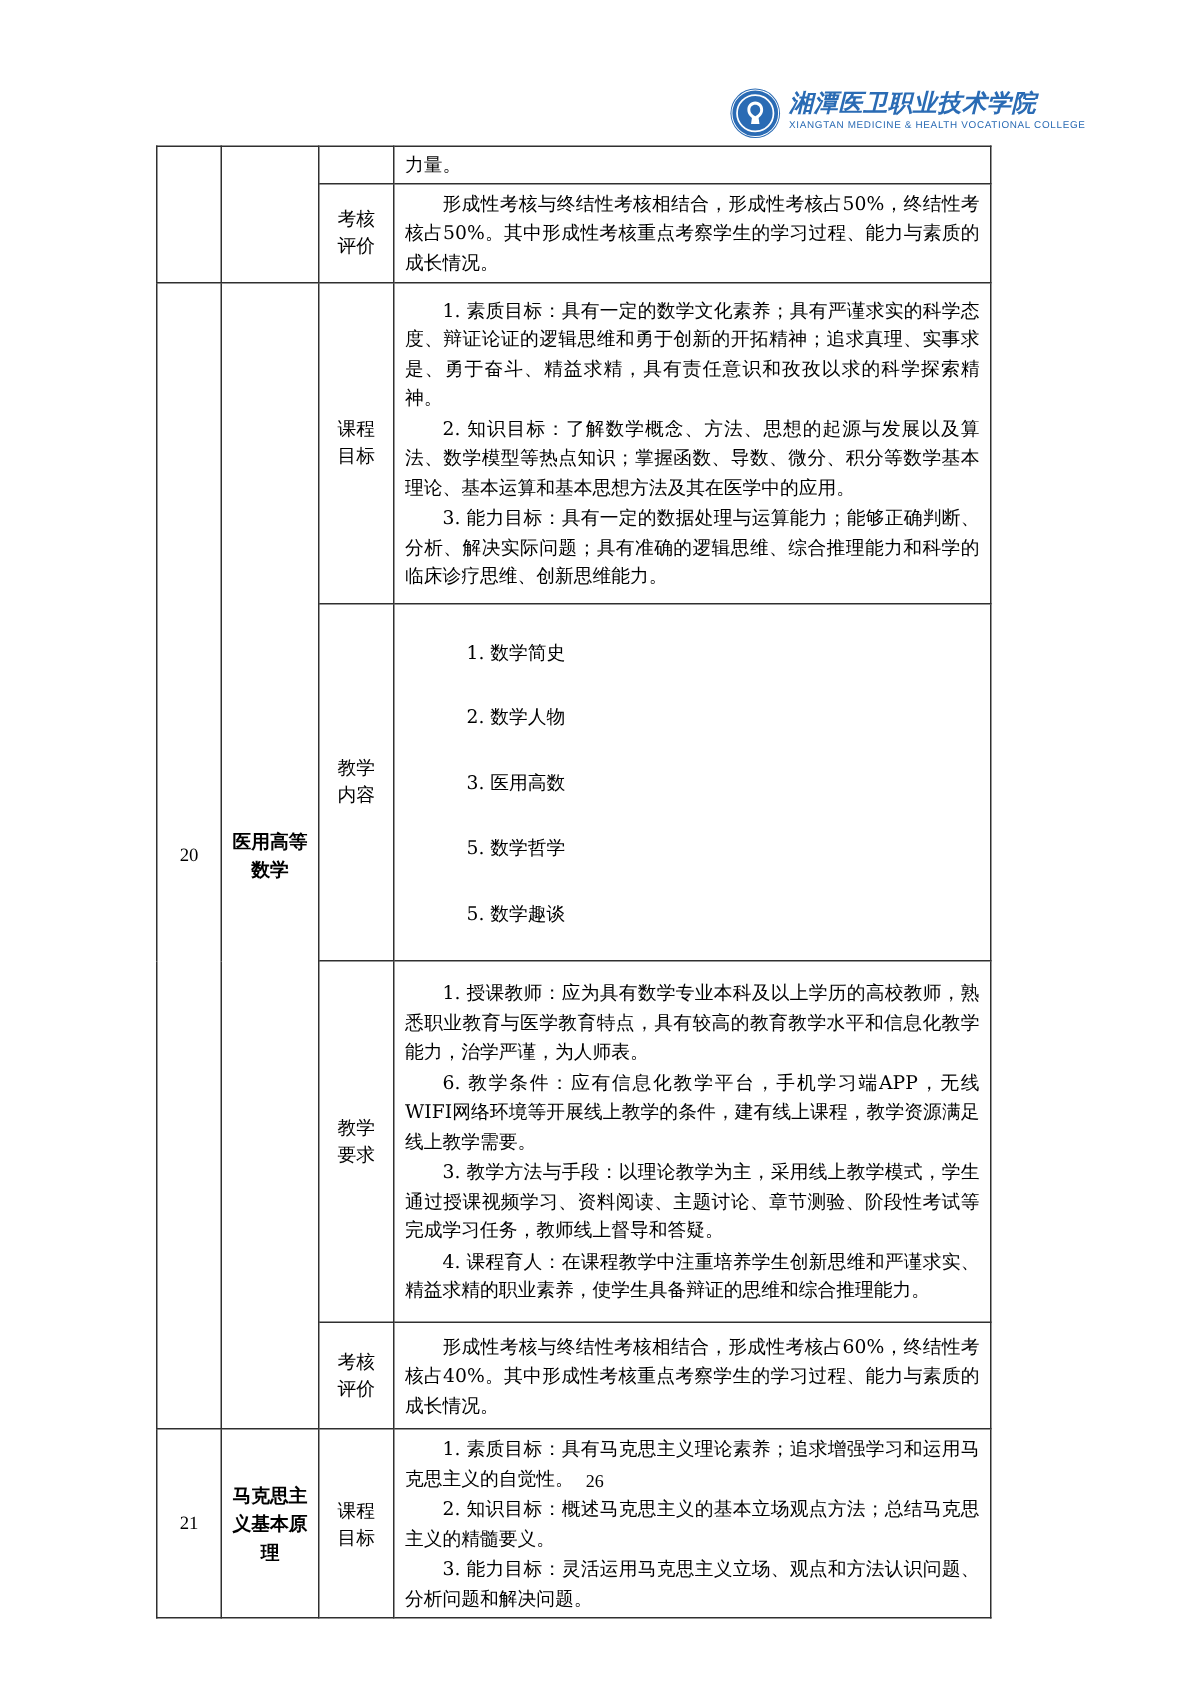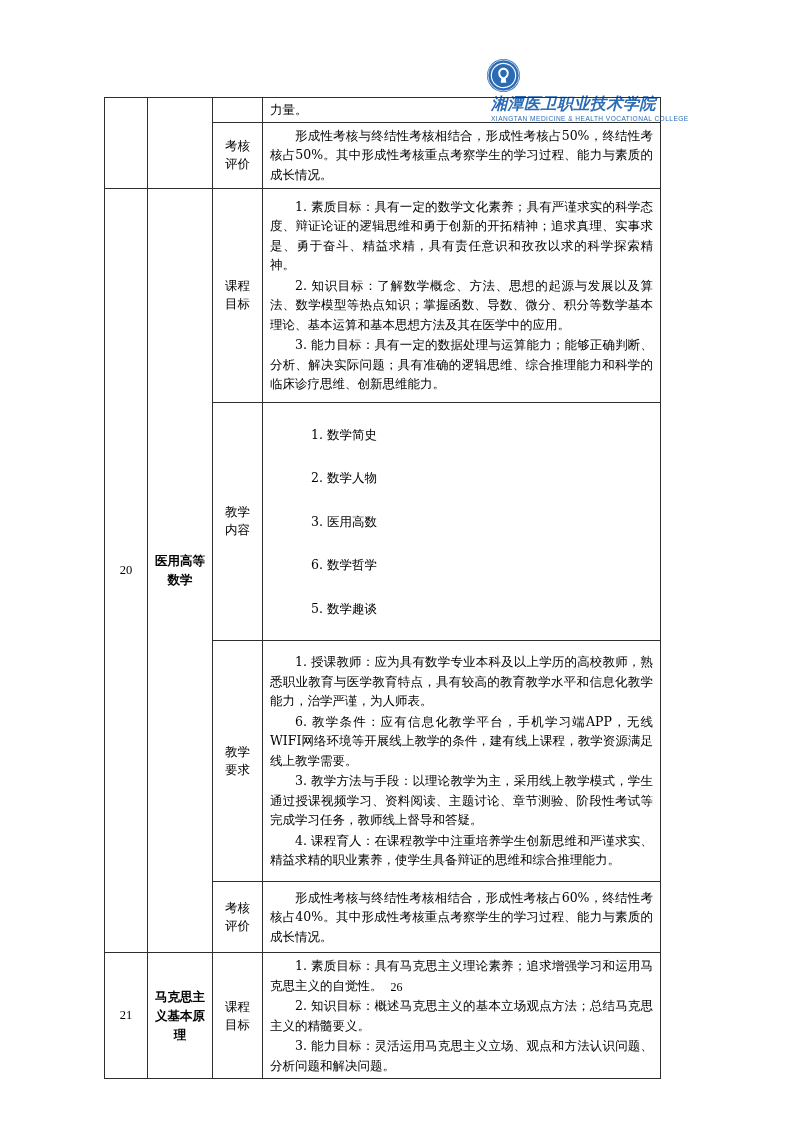--- a/index.html
+++ b/index.html
@@ -3,21 +3,21 @@
 <meta charset="utf-8">
 <style>
   * { margin:0; padding:0; box-sizing:border-box; }
   html,body { background:#fff; }
   .page {
     position:relative; width:793px; height:1122px; background:#ffffff;
     font-family:"DejaVu Serif","Liberation Serif",serif; color:#000;
     overflow:hidden;
   }
   
-  .logo-block { position:absolute; top:58px; left:486px; display:flex; align-items:flex-start;flex-direction:column; }
+  .logo-block { position:absolute; top:58px; left:486px; display:flex; align-items:flex-start; }
   .emblem { width:35px; height:35px; flex:0 0 auto; }
   .logo-text { margin-left:5px; padding-top:1px; }
   .logo-title {
     color:#2a6bb4; font-size:16px; font-weight:bold; font-style:italic;
     letter-spacing:0.5px; line-height:20px; white-space:nowrap;
   }
   .logo-sub {
     color:#2a6bb4; font-size:6.6px; letter-spacing:0.45px; line-height:9px;
     font-family:"Liberation Sans","DejaVu Sans",sans-serif; white-space:nowrap;
   }
@@ -95,21 +95,21 @@
         <p class="para">2. 知识目标：了解数学概念、方法、思想的起源与发展以及算法、数学模型等热点知识；掌握函数、导数、微分、积分等数学基本理论、基本运算和基本思想方法及其在医学中的应用。</p>
         <p class="para">3. 能力目标：具有一定的数据处理与运算能力；能够正确判断、分析、解决实际问题；具有准确的逻辑思维、综合推理能力和科学的临床诊疗思维、创新思维能力。</p>
       </td>
     </tr>
     <tr style="height:139px;">
       <td class="label-cell">教学内容</td>
       <td class="content-cell">
         <p class="listitem">1. 数学简史</p>
         <p class="listitem">2. 数学人物</p>
         <p class="listitem">3. 医用高数</p>
-        <p class="listitem">6. 数学哲学</p>
+        <p class="listitem">5. 数学哲学</p>
         <p class="listitem">5. 数学趣谈</p>
       </td>
     </tr>
     <tr style="height:241px;">
       <td class="label-cell">教学要求</td>
       <td class="content-cell">
         <p class="para">1. 授课教师：应为具有数学专业本科及以上学历的高校教师，熟悉职业教育与医学教育特点，具有较高的教育教学水平和信息化教学能力，治学严谨，为人师表。</p>
         <p class="para">6. 教学条件：应有信息化教学平台，手机学习端APP，无线WIFI网络环境等开展线上教学的条件，建有线上课程，教学资源满足线上教学需要。</p>
         <p class="para">3. 教学方法与手段：以理论教学为主，采用线上教学模式，学生通过授课视频学习、资料阅读、主题讨论、章节测验、阶段性考试等完成学习任务，教师线上督导和答疑。</p>
         <p class="para">4. 课程育人：在课程教学中注重培养学生创新思维和严谨求实、精益求精的职业素养，使学生具备辩证的思维和综合推理能力。</p>

